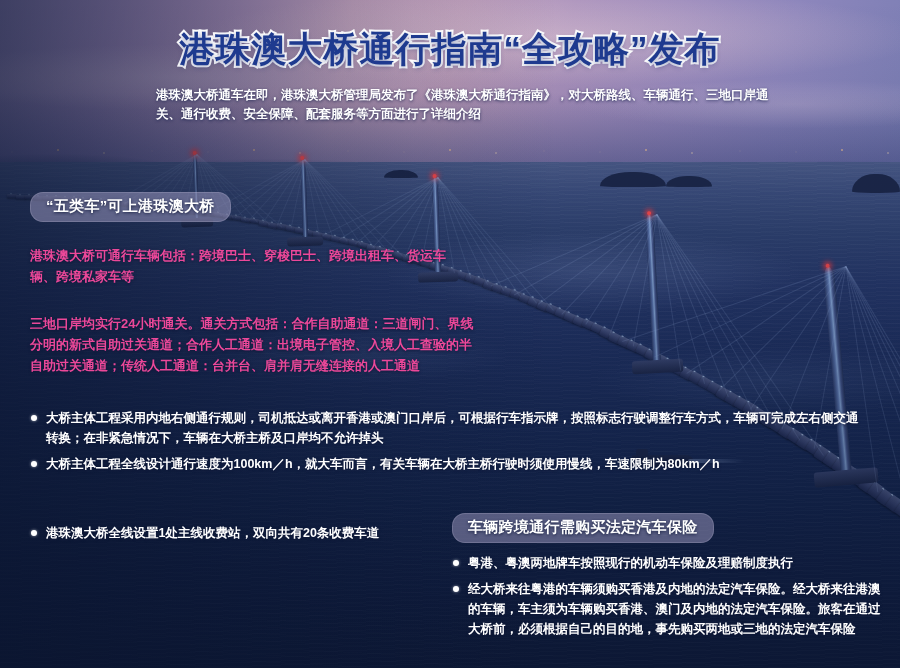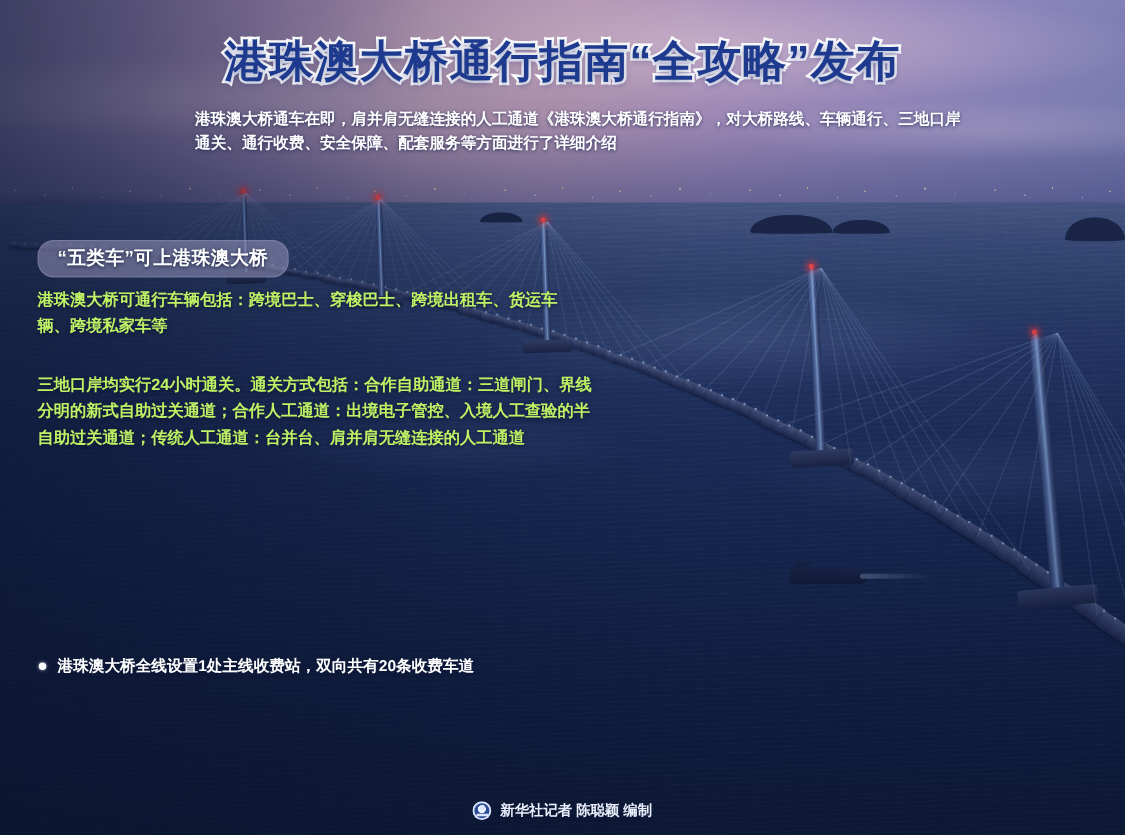--- a/index.html
+++ b/index.html
@@ -205,22 +205,22 @@
     font-size: 15px;
     font-weight: bold;
     letter-spacing: .3px;
     white-space: nowrap;
     text-shadow: 0 1px 3px rgba(16,24,58,.9);
     box-shadow: inset 0 0 0 1px rgba(220,215,240,.18);
   }
 
   .sec { position: absolute; }
   .sec .body {
-    margin-top: 7px;
-    color: #bef264;
+    margin-top: 23px;
+    color: #ec4899;
     font-size: 13px;
     line-height: 21px;
     font-weight: bold;
     text-shadow: 0 1px 3px rgba(14,22,54,.9);
   }
 
   .bullets { margin-top: 10px; }
   .bullet {
     position: relative;
     padding-left: 16px;
@@ -593,42 +593,47 @@
 
   <div class="boat"></div>
   <div class="boat-wake"></div>
 
   <div class="bg-layer bg-tint"></div>
   <div class="bg-layer bg-leftdim"></div>
 
   <div class="content">
 
     <div class="title">港珠澳大桥通行指南“全攻略”发布</div>
-    <div class="subtitle">港珠澳大桥通车在即，肩并肩无缝连接的人工通道《港珠澳大桥通行指南》，对大桥路线、车辆通行、三地口岸通关、通行收费、安全保障、配套服务等方面进行了详细介绍</div>
+    <div class="subtitle">港珠澳大桥通车在即，港珠澳大桥管理局发布了《港珠澳大桥通行指南》，对大桥路线、车辆通行、三地口岸通关、通行收费、安全保障、配套服务等方面进行了详细介绍</div>
 
     <div class="sec" id="sec-vehicles">
       <div class="pill">“五类车”可上港珠澳大桥</div>
       <div class="body">港珠澳大桥可通行车辆包括：跨境巴士、穿梭巴士、跨境出租车、货运车辆、跨境私家车等</div>
     </div>
 
     <div class="sec" id="sec-customs">
       <div class="body">三地口岸均实行24小时通关。通关方式包括：合作自助通道：三道闸门、界线分明的新式自助过关通道；合作人工通道：出境电子管控、入境人工查验的半自助过关通道；传统人工通道：台并台、肩并肩无缝连接的人工通道</div>
     </div>
 
     <div class="sec" id="sec-driving">
       <div class="bullets">
+        <div class="bullet">大桥主体工程采用内地右侧通行规则，司机抵达或离开香港或澳门口岸后，可根据行车指示牌，按照标志行驶调整行车方式，车辆可完成左右侧交通转换；在非紧急情况下，车辆在大桥主桥及口岸均不允许掉头</div>
+        <div class="bullet">大桥主体工程全线设计通行速度为100km／h，就大车而言，有关车辆在大桥主桥行驶时须使用慢线，车速限制为80km／h</div>
       </div>
     </div>
 
     <div class="sec" id="sec-toll">
       <div class="bullets">
         <div class="bullet">港珠澳大桥全线设置1处主线收费站，双向共有20条收费车道</div>
       </div>
     </div>
 
-
-    <div class="credit">
-      <span class="logo"></span>
-      <span>新华社记者 陈聪颖 编制</span>
+    <div class="sec" id="sec-insurance">
+      <div class="pill">车辆跨境通行需购买法定汽车保险</div>
+      <div class="bullets">
+        <div class="bullet">粤港、粤澳两地牌车按照现行的机动车保险及理赔制度执行</div>
+        <div class="bullet">经大桥来往粤港的车辆须购买香港及内地的法定汽车保险。经大桥来往港澳的车辆，车主须为车辆购买香港、澳门及内地的法定汽车保险。旅客在通过大桥前，必须根据自己的目的地，事先购买两地或三地的法定汽车保险</div>
+      </div>
     </div>
+
 
   </div>
 </div>
 
 </body></html>

